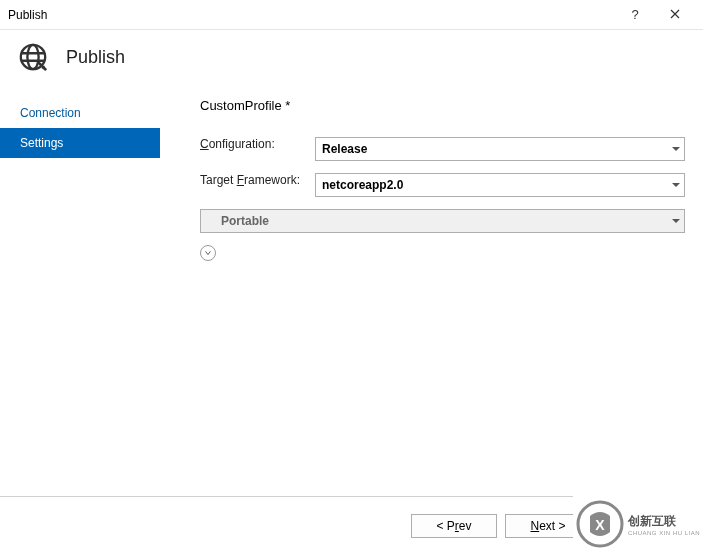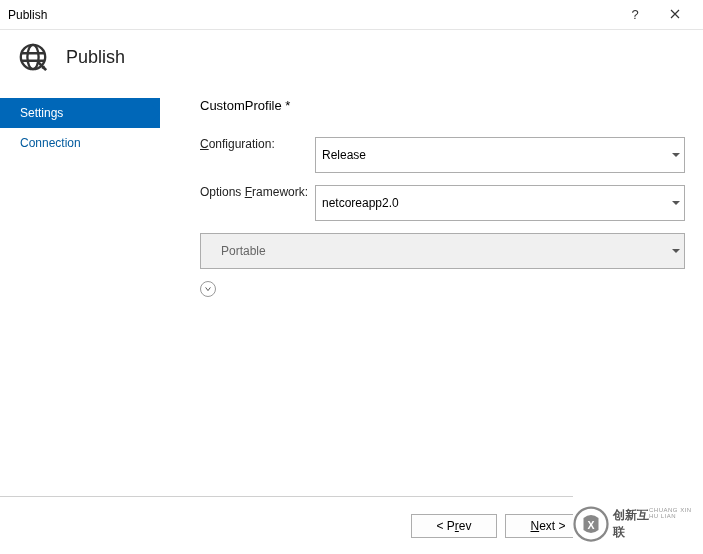--- a/index.html
+++ b/index.html
@@ -23,36 +23,36 @@
   content: ""; position: absolute; right: -8px; top: 50%; margin-top: -8px;
   border: 8px solid transparent; border-left-color: #0067b8;
 }
 
 .main { flex: 1; padding: 8px 18px 0 40px; }
 .profile-title { font-size: 13px; font-weight: normal; margin-bottom: 24px; }
 .row { display: flex; align-items: flex-start; margin-bottom: 12px; }
 .row label { width: 115px; font-size: 12px; color: #222; }
 .row label .u { text-decoration: underline; }
 .row .field { flex: 1; }
-.combo { width: 100%; height: 36px; border: 1px solid #adadad; background: #fff; font-size: 12px; padding: 2px 18px 2px 6px; position: relative; display: flex; align-items: center; }
+.combo { width: 100%; height: 24px; border: 1px solid #adadad; background: #fff; font-size: 12px; padding: 2px 18px 2px 6px; position: relative; display: flex; align-items: center; font-weight: bold; }
 .combo.disabled { background: #f0f0f0; color: #666; padding-left: 20px; }
 .combo .caret { position: absolute; right: 4px; top: 50%; margin-top: -2px; border: 4px solid transparent; border-top-color: #555; }
 
 .expander { display: flex; align-items: center; margin-top: 10px; cursor: default; }
 .expander .chev { width: 16px; height: 16px; border: 1px solid #999; border-radius: 8px; display: flex; align-items: center; justify-content: center; margin-right: 6px; }
 .expander .chev svg { width: 8px; height: 8px; }
 .expander .label { font-size: 12px; font-weight: bold; }
 
 .footer { position: absolute; bottom: 0; left: 0; right: 0; height: 58px; border-top: 1px solid #d0d0d0; display: flex; align-items: center; justify-content: flex-end; padding: 0 18px; gap: 8px; }
 .btn { min-width: 86px; height: 24px; border: 1px solid #adadad; background: #fdfdfd; font-size: 12px; display: flex; align-items: center; justify-content: center; }
 .btn.primary { border: 1.5px solid #0067b8; }
 
 .watermark { position: absolute; right: 0; bottom: 0; width: 130px; height: 60px; display: flex; align-items: center; justify-content: center; background: #fff; pointer-events: none; }
 .watermark svg { width: 48px; height: 48px; }
-.watermark .txt { display:flex; margin-left:4px; }
+.watermark .txt { display:flex; flex-direction:column; margin-left:4px; }
 .watermark .t1 { font-size: 12px; font-weight:bold; color:#555; }
 .watermark .t2 { font-size: 6px; color:#999; letter-spacing:0.5px; }
 
 .bg-url { position:absolute; bottom:50px; left:170px; font-size:16px; color:#ccc; letter-spacing:1px; pointer-events:none; }
 </style>
 </head>
 <body>
 
 <div class="titlebar">
   <span class="title">Publish</span>
@@ -72,43 +72,43 @@
         <path d="M4 12 H28 M4 20 H28" stroke="#333" stroke-width="2.5"></path>
         <path d="M22 22 L30 30" stroke="#333" stroke-width="3"></path>
         <path d="M25 28 L30 30 L28 25 Z" fill="#333"></path>
       </svg>
   </span>
   <span class="htitle">Publish</span>
 </div>
 
 <div class="body">
   <div class="sidebar">
+    <div class="side-item">
+      <span>Connection</span>
+    </div>
     <div class="side-item active">
       <span>Settings</span>
-    </div>
-    <div class="side-item">
-      <span>Connection</span>
     </div>
   </div>
 
   <div class="main">
     <div class="profile-title">CustomProfile *</div>
 
     <div class="row">
       <label><span></span><span class="u">C</span><span>onfiguration:</span></label>
       <div class="field">
         <div class="combo">
           <span>Release</span>
           <span class="caret"></span>
         </div>
       </div>
     </div>
 
     <div class="row">
-      <label><span>Options </span><span class="u">F</span><span>ramework:</span></label>
+      <label><span>Target </span><span class="u">F</span><span>ramework:</span></label>
       <div class="field">
         <div class="combo">
           <span>netcoreapp2.0</span>
           <span class="caret"></span>
         </div>
       </div>
     </div>
 
     <div class="row">
       <div class="field">

